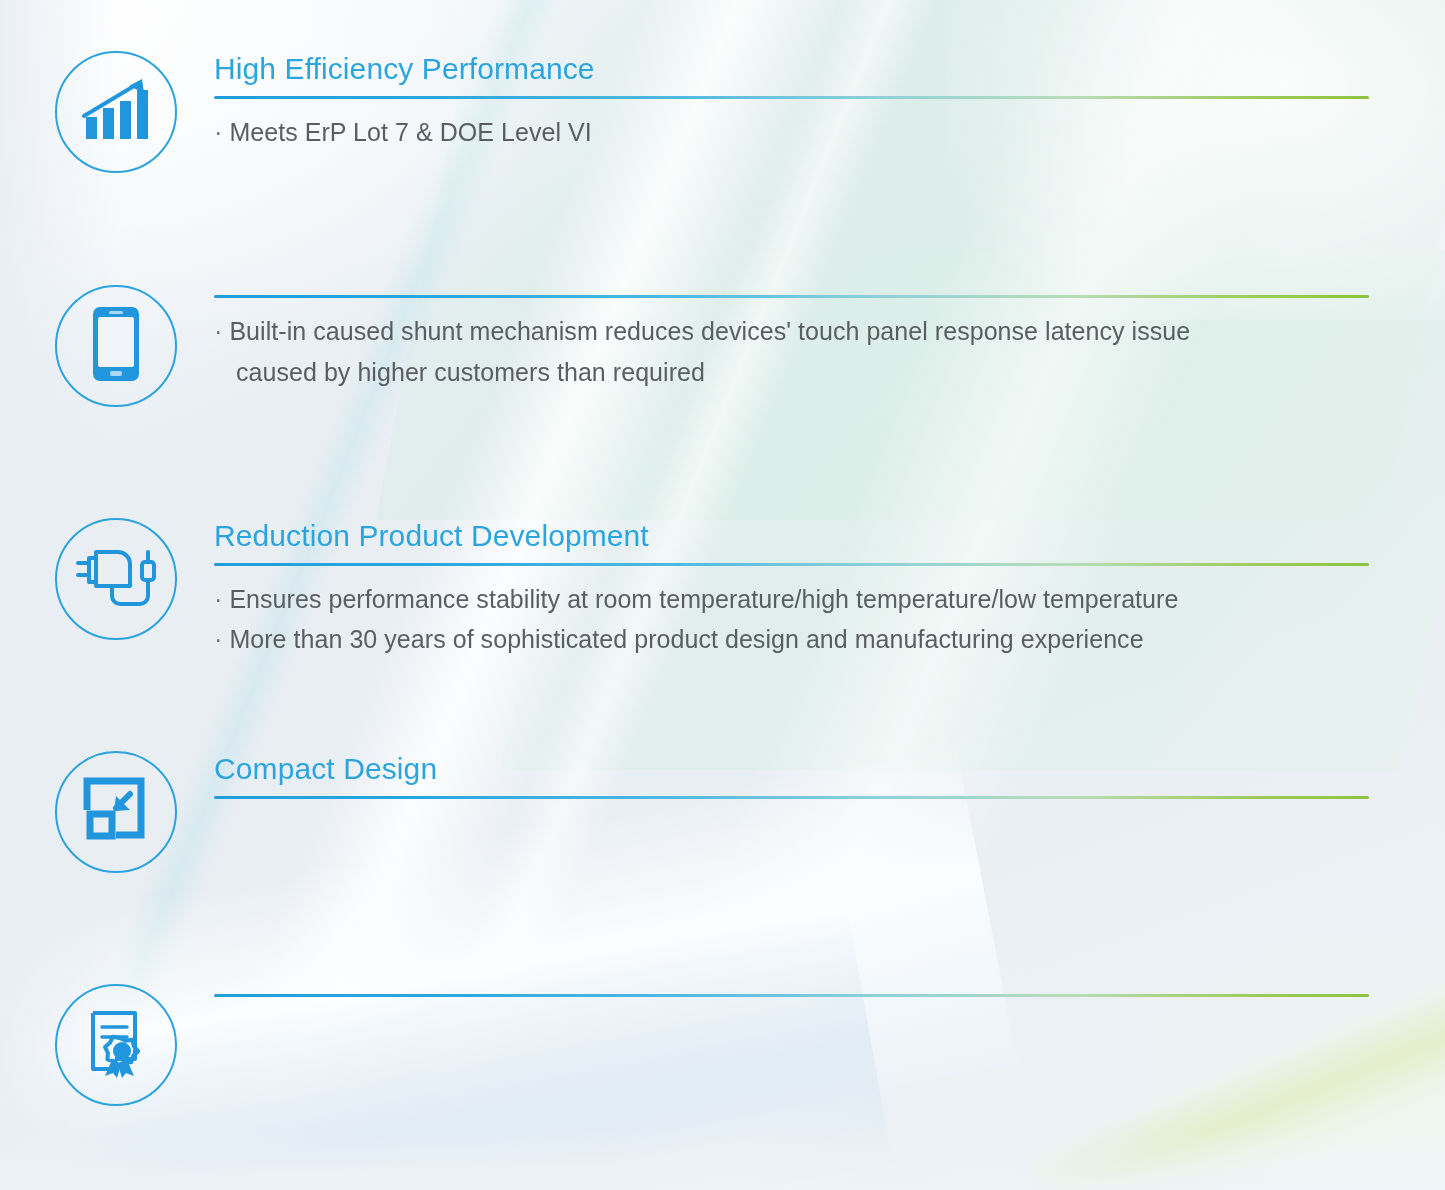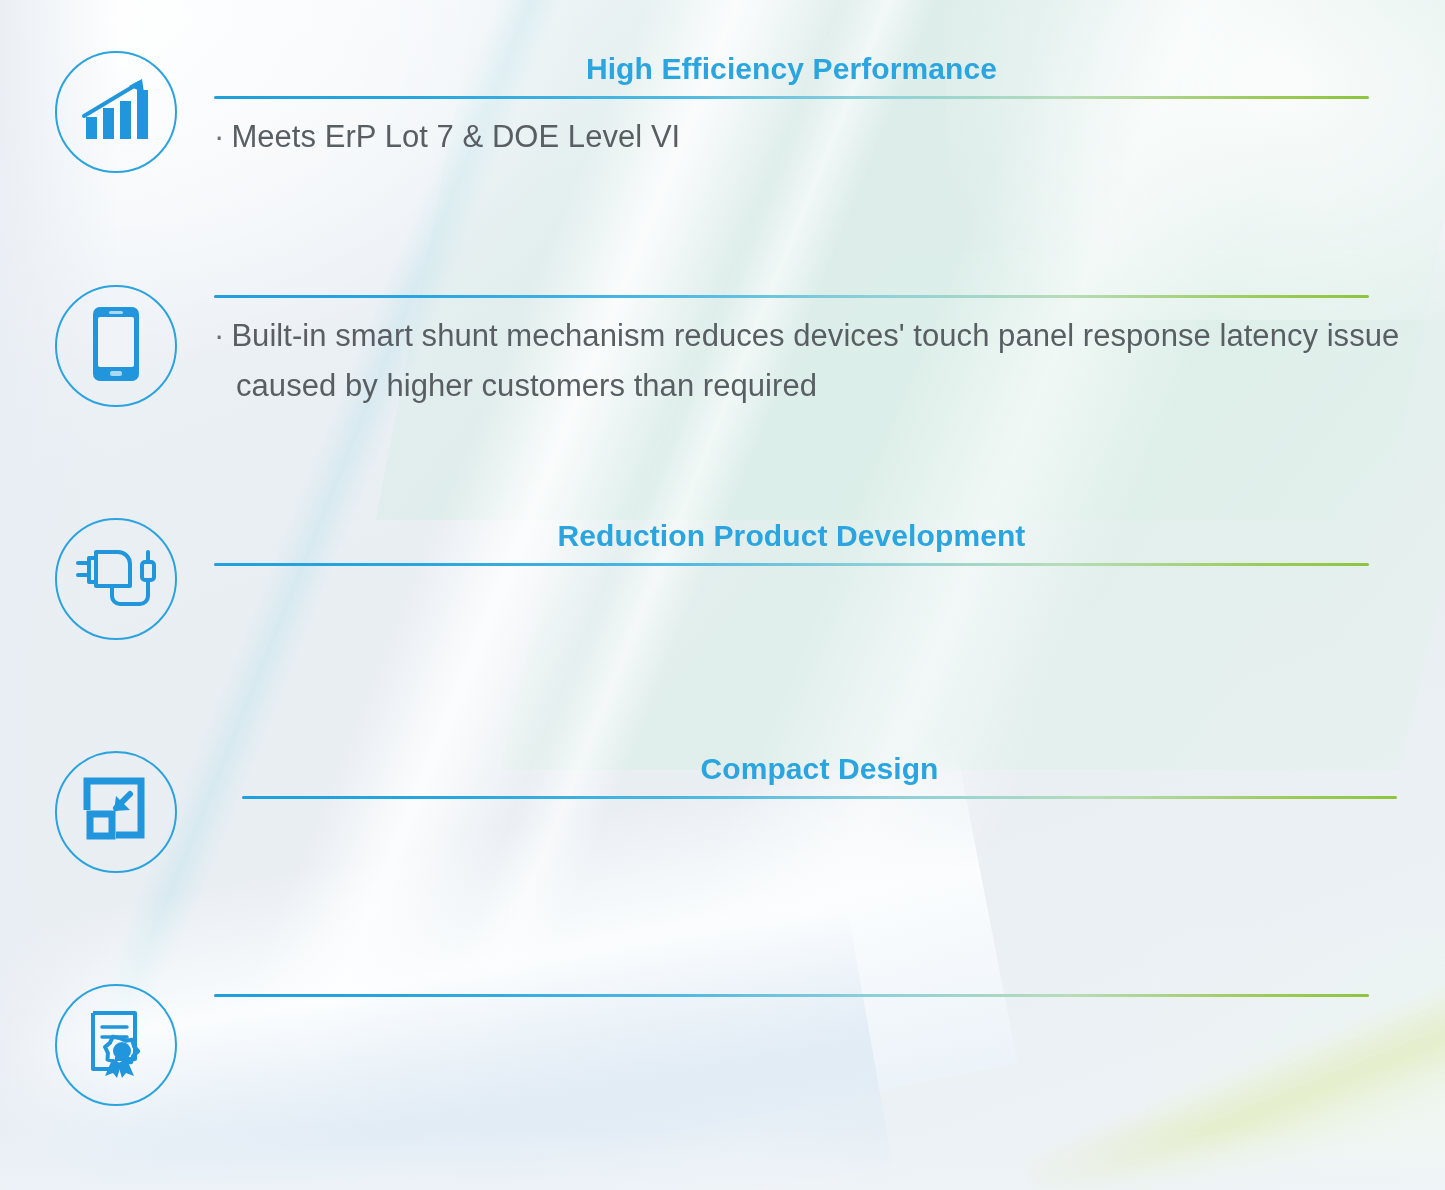--- a/index.html
+++ b/index.html
@@ -144,26 +144,25 @@
   }
 
   .feature-body{
     margin-left:37px;
     width:1155px;
     padding-top:1px;
   }
 
   .feature-title{
     font-size:30px;
-    font-weight:bold;
+    font-weight:normal;
     color:#2ba5e0;
     letter-spacing:.1px;
     line-height:1.15;
     white-space:nowrap;
-    text-align:center;
   }
 
   .divider{
     height:3px;
     width:1155px;
     margin-top:9px;
     background:linear-gradient(90deg,
         #1f9fdc 0%,
         #29a6e0 18%,
         #4fb9e2 40%,
@@ -171,21 +170,21 @@
         #b8dcb8 74%,
         #9ecb5d 90%,
         #8ec43e 100%);
     border-radius:2px;
   }
 
   .bullets{
     margin-top:13px;
   }
   .bullet{
-    font-size:31px;
+    font-size:25px;
     color:#595e62;
     line-height:1.62;
     letter-spacing:.05px;
     white-space:nowrap;
   }
   .bullet .dot{ margin-right:7px; color:#6b7073; }
   .cont{ padding-left:22px; display:block; }
 </style>
 </head>
 <body>
@@ -246,21 +245,21 @@
           <rect x="6" y="11" width="36" height="50" rx="2" ry="2" fill="#f0f4f8"></rect>
           <rect x="17" y="5" width="14" height="3" rx="1.5" fill="#a9d9f2"></rect>
           <rect x="18" y="65" width="12" height="5" rx="2" fill="#a9d9f2"></rect>
         </svg>
       </span>
     </div>
     <div class="feature-body">
       <div class="divider"></div>
       <div class="bullets">
         <div class="bullet">
-          <span class="dot">·</span><span>Built-in smart shunt mechanism reduces devices' touch panel response latency issue</span>
+          <span class="dot">·</span><span>Built-in caused shunt mechanism reduces devices' touch panel response latency issue</span>
           <span class="cont">caused by higher customers than required</span>
         </div>
       </div>
     </div>
   </div>
 
   <div class="feature" style="left:55px; top:518px;">
     <div class="icon-circle">
       <span>
         <svg width="84" height="70" viewBox="0 0 84 70">
@@ -272,24 +271,32 @@
             <path d="M38 44 V54 a8 8 0 0 0 8 8 H66 a8 8 0 0 0 8 -8 V38"></path>
             <rect x="68" y="20" width="12" height="18" rx="3"></rect>
             <path d="M74 20 V10"></path>
           </g>
         </svg>
       </span>
     </div>
     <div class="feature-body">
       <div class="feature-title">Reduction Product Development</div>
       <div class="divider"></div>
-    </div>
-  </div>
-
-  <div class="feature" style="left:55px; top:751px;gap:28px;">
+      <div class="bullets">
+        <div class="bullet">
+          <span class="dot">·</span><span>Ensures performance stability at room temperature/high temperature/low temperature</span>
+        </div>
+        <div class="bullet">
+          <span class="dot">·</span><span>More than 30 years of sophisticated product  design and manufacturing experience</span>
+        </div>
+      </div>
+    </div>
+  </div>
+
+  <div class="feature" style="left:55px; top:751px;">
     <div class="icon-circle">
       <span>
         <svg width="66" height="66" viewBox="0 0 66 66">
           <g fill="none" stroke="#2196dd" stroke-width="7">
             <path d="M4 33 V4 H58 V58 H33"></path>
             <rect x="7" y="37" width="22" height="22"></rect>
           </g>
           <g stroke="#2196dd" stroke-width="6" stroke-linecap="round" fill="none">
             <path d="M47 17 L33 31"></path>
           </g>

